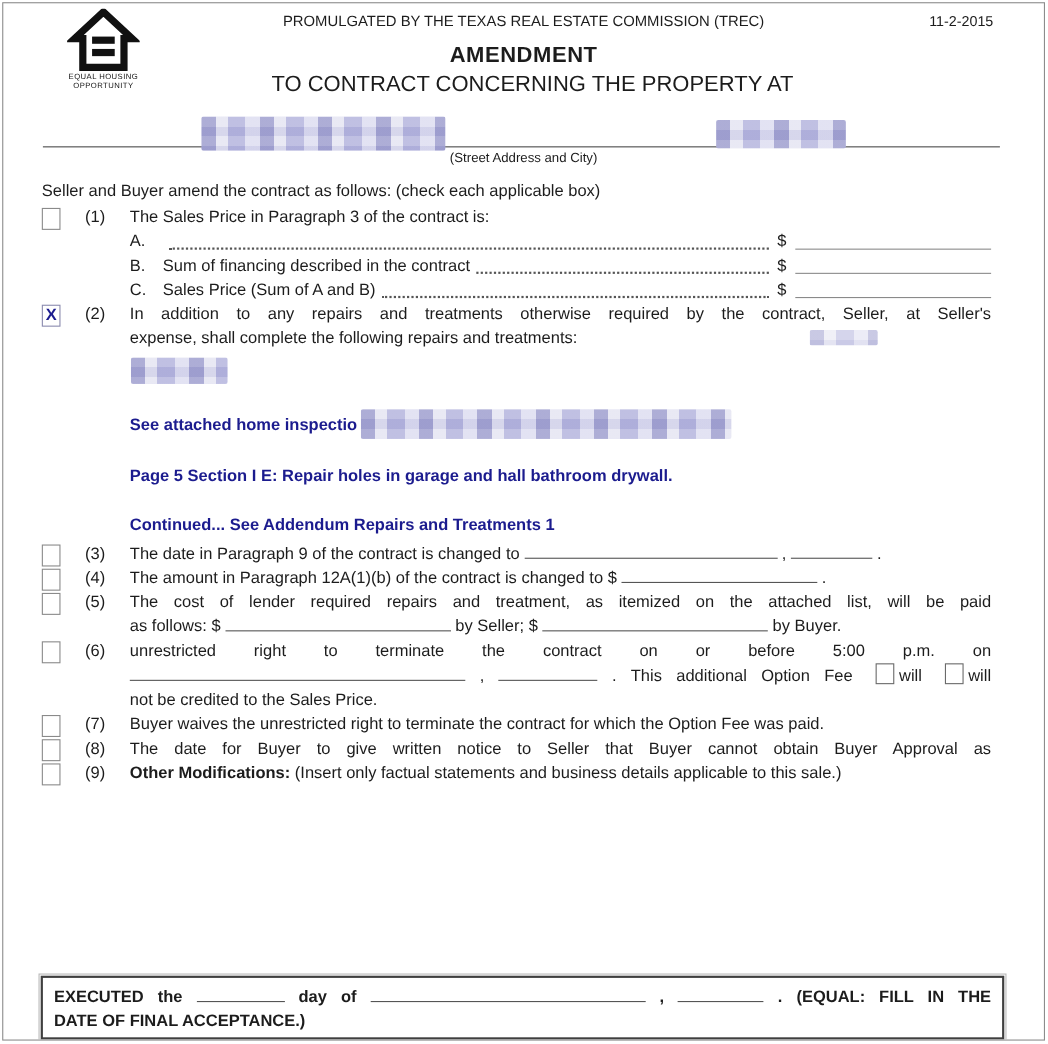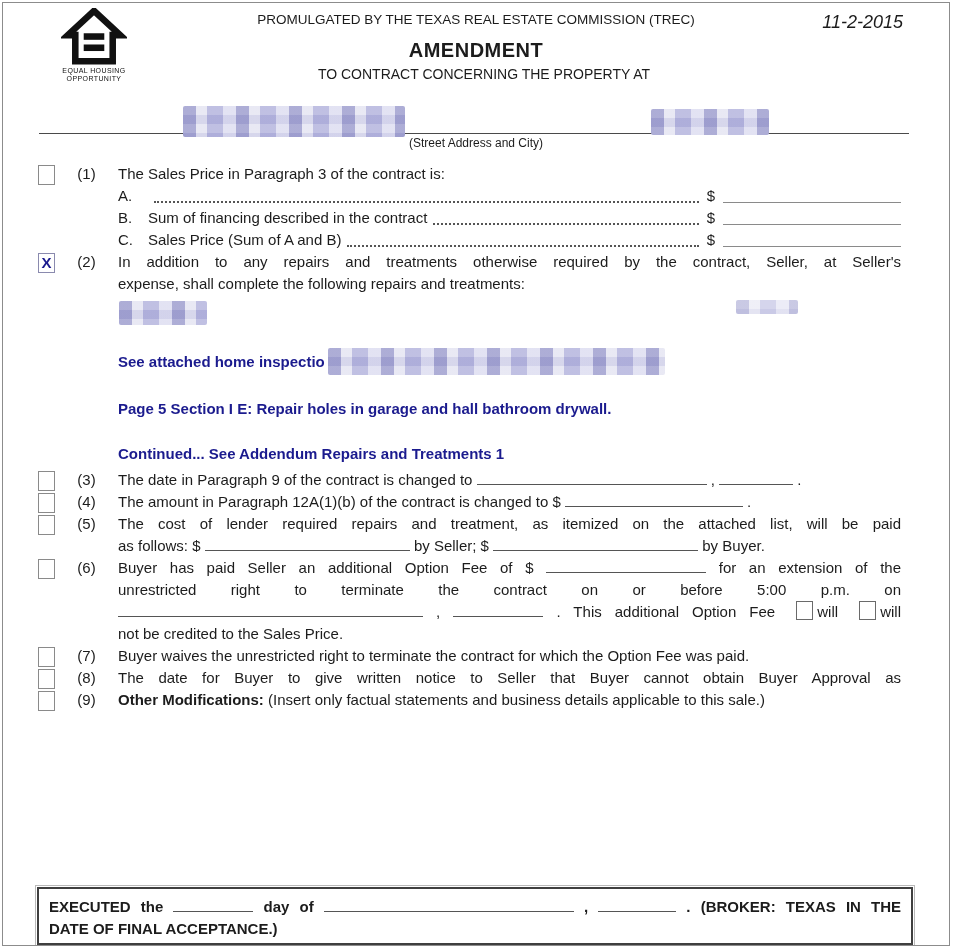--- a/index.html
+++ b/index.html
@@ -4,23 +4,23 @@
 <style>
   html,body{margin:0;padding:0;background:#fff;}
   body{width:953px;height:949px;position:relative;font-family:"Liberation Sans",sans-serif;color:#1c1c1c;font-size:15px;}
   .sheet{position:absolute;left:2px;top:2px;width:946px;height:942px;border:1.5px solid #8c8c8c;background:#fff;overflow:hidden;}
 
   
   .logo{position:absolute;left:36px;top:5px;width:110px;text-align:center;}
   .logo svg{display:block;margin:0 auto;}
   .logo-caption{font-size:7px;letter-spacing:.4px;line-height:8px;color:#111;margin-top:1px;}
   .promulgated{position:absolute;left:0;right:0;top:9px;text-align:center;font-size:13.5px;}
-  .version-date{position:absolute;right:46px;top:9px;font-size:18px;font-style:italic;}
+  .version-date{position:absolute;right:46px;top:9px;font-size:13px;}
   .form-title{position:absolute;left:0;right:0;top:36px;text-align:center;font-size:20px;font-weight:bold;letter-spacing:.5px;}
-  .form-subtitle{position:absolute;left:16px;right:0;top:63px;text-align:center;font-size:14px;}
+  .form-subtitle{position:absolute;left:16px;right:0;top:63px;text-align:center;font-size:20px;}
 
   
   .addr-line{position:absolute;left:36px;right:40px;top:114px;height:16px;border-bottom:1.5px solid #4a4a4a;}
   .addr-caption{position:absolute;left:0;right:0;top:133px;text-align:center;font-size:12px;}
 
   
   .redact{
     background-color:#cdcde8;
     background-image:
       repeating-linear-gradient(90deg, rgba(118,118,185,.45) 0 13px, rgba(255,255,255,.38) 13px 24px, rgba(148,148,208,.38) 24px 40px, rgba(236,236,249,.45) 40px 53px),
@@ -85,20 +85,21 @@
   <div class="form-title">AMENDMENT</div>
   <div class="form-subtitle">TO CONTRACT CONCERNING THE PROPERTY AT</div>
 
   <div class="addr-line"></div>
   <div class="redact r-addr1"></div>
   <div class="redact r-addr2"></div>
   <div class="redact r-e1-top"></div>
   <div class="addr-caption">(Street Address and City)</div>
 
   <div class="content">
+    <div class="intro">Seller and Buyer amend the contract as follows: (check each applicable box)</div>
 
     <div class="item">
       <span class="cb"></span>
       <span class="num">(1)</span>
       <div class="itext">The Sales Price in Paragraph 3 of the contract is:</div>
     </div>
     <div class="sub">
       <span class="sub-letter">A.</span>
       <span class="leader"></span>
       <span class="dollar">$</span>
@@ -166,25 +167,20 @@
           <span class="blank w205"></span>
           <span>by Buyer.</span>
         </div>
       </div>
     </div>
 
     <div class="item">
       <span class="cb"></span>
       <span class="num">(6)</span>
       <div class="itext">
-        <div class="stretch">
-          <span>Buyer has paid Seller an additional Option Fee of $</span>
-          <span class="blank w160"></span>
-          <span>for an extension of the</span>
-        </div>
         <div class="stretch">unrestricted right to terminate the contract on or before 5:00 p.m. on</div>
         <div class="stretch">
           <span class="blank w305"></span>
           <span>,</span>
           <span class="blank w90"></span>
           <span>. This additional Option Fee</span>
           <span class="cb-inline"></span><span>will</span>
           <span class="cb-inline"></span><span>will</span>
         </div>
         <div>not be credited to the Sales Price.</div>
@@ -216,18 +212,18 @@
   </div>
 
   <div class="executed-box">
     <div class="stretch">
       <span>EXECUTED the</span>
       <span class="blank w80"></span>
       <span>day of</span>
       <span class="blank w250"></span>
       <span>,</span>
       <span class="blank w78"></span>
-      <span>. (BROKER: TEXAS IN THE</span>
+      <span>. (EQUAL: FILL IN THE</span>
     </div>
     <div>DATE OF FINAL ACCEPTANCE.)</div>
   </div>
 
 </div>
 
 </body></html>

